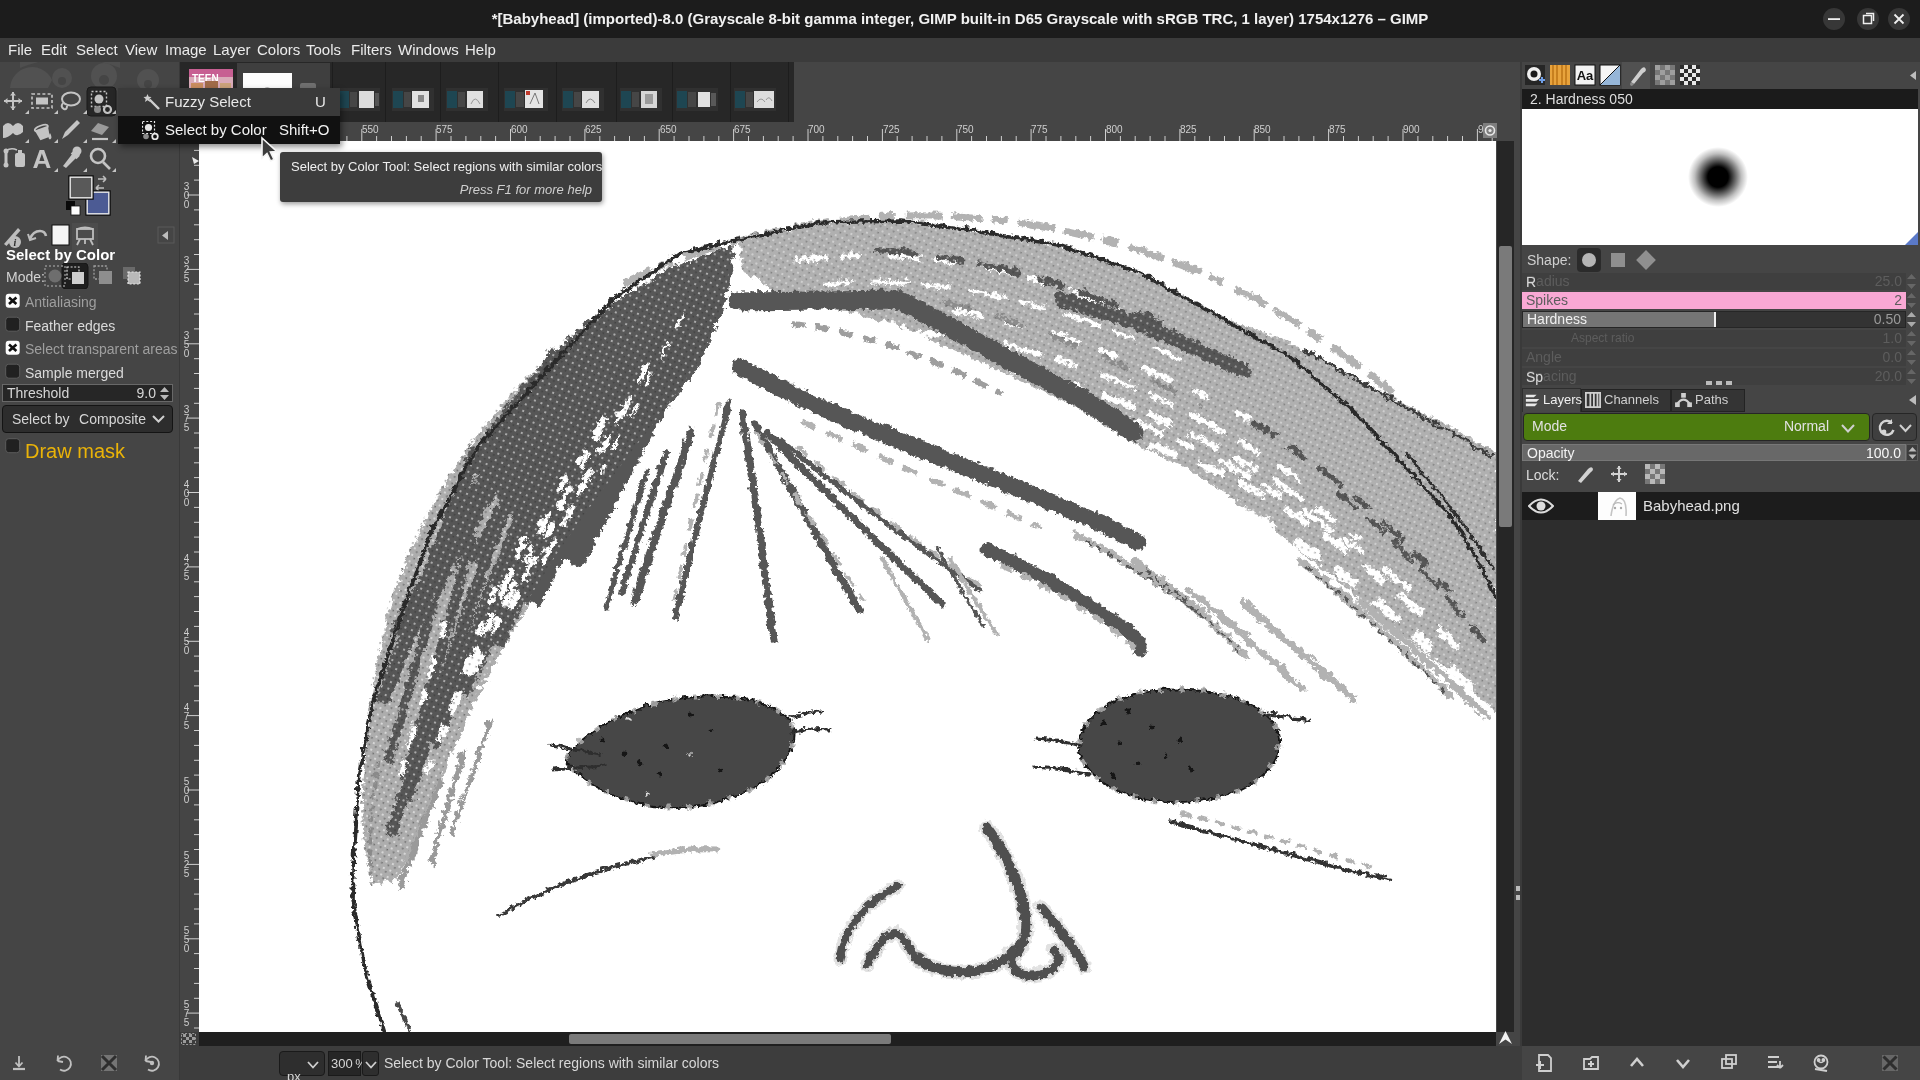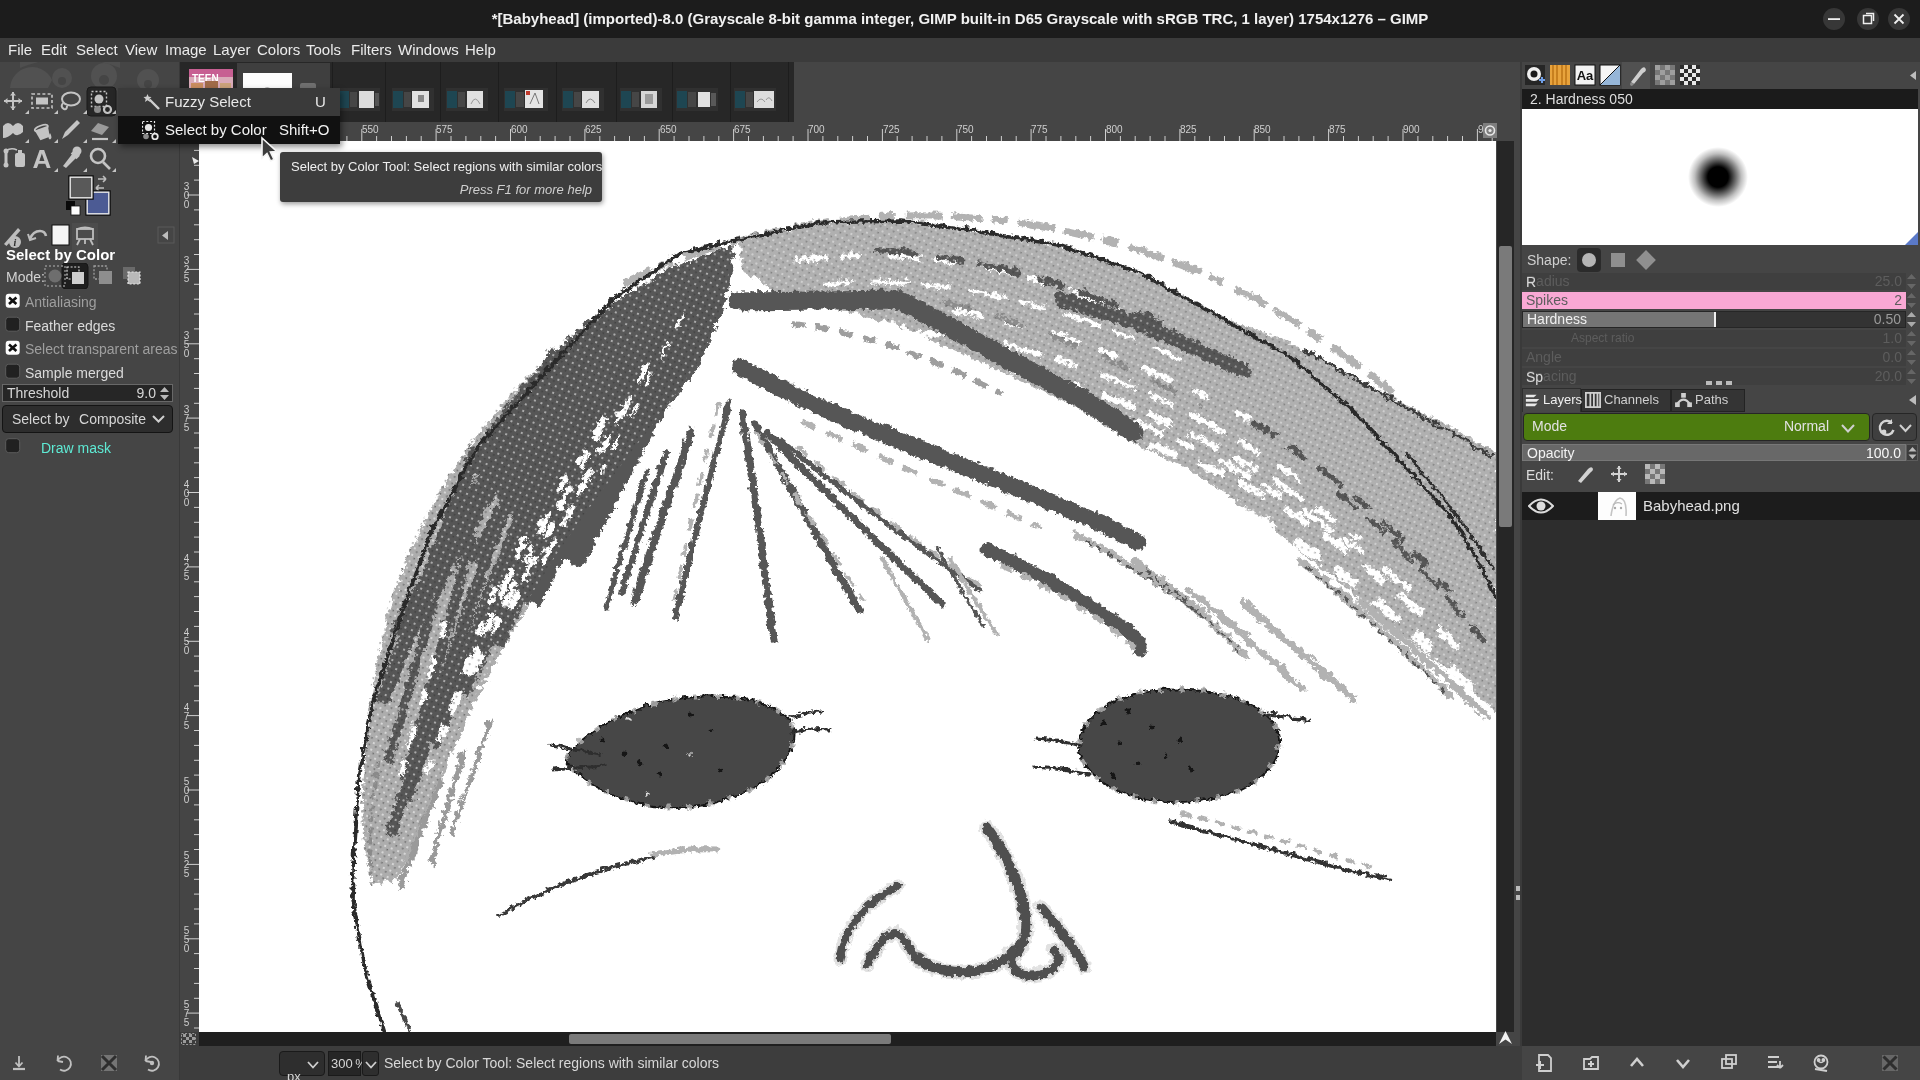--- a/index.html
+++ b/index.html
@@ -314,21 +314,21 @@
     <rect x="0.7" y="24.2" width="14" height="14" rx="3" fill="#212121" stroke="#5c5c5c"></rect>
     <rect x="0.7" y="47.7" width="14" height="14" rx="3" fill="#fdfdfd"></rect>
     <path d="M4 51.5 L11.4 58 M11.4 51.5 L4 58" stroke="#111" stroke-width="2.6"></path>
     <rect x="0.7" y="71.2" width="14" height="14" rx="3" fill="#212121" stroke="#5c5c5c"></rect>
   </g>
 </svg>
 <div class="abs" style="left:25px;top:294px;color:#9f9f9f;font-size:14px;">Antialiasing</div>
 <div class="abs" style="left:25px;top:317.5px;color:#dadada;font-size:14px;">Feather edges</div>
 <div class="abs" style="left:25px;top:341px;color:#9f9f9f;font-size:14px;">Select transparent areas</div>
 <div class="abs" style="left:25px;top:364.5px;color:#dadada;font-size:14px;">Sample merged</div>
-<div class="abs" style="left:41px;top:440px;color:#5eead4;font-size:14px;">Draw mask</div>
+<div class="abs" style="left:25px;top:440px;color:#eab308;font-size:20px;">Draw mask</div>
 <svg class="abs" style="left:5px;top:438px;" width="16" height="16" viewBox="0 0 16 16">
   <rect x="0.7" y="0.7" width="14" height="14" rx="3" fill="#212121" stroke="#5c5c5c"></rect>
 </svg>
 
 <div class="abs" style="left:2px;top:384px;width:171px;height:18px;background:#262626;border:1px solid #686868;color:#d6d6d6;font-size:14px;">
   <span class="abs" style="left:4px;top:0;line-height:17px;">Threshold</span>
   <span class="abs" style="right:16px;top:0;line-height:17px;">9.0</span>
   <svg class="abs" style="right:2px;top:2px;" width="11" height="13" viewBox="0 0 11 13">
         <path d="M5.5 0 L10 5 H1 Z M5.5 13 L1 8 h9 Z" fill="#b9b9b9"></path>
       </svg>
@@ -992,21 +992,21 @@
 <div class="abs" style="left:1522px;top:444px;width:384px;height:17px;background:#686868;border:1px solid #777;text-align:right;">
   <span class="abs" style="left:4px;top:0;line-height:16px;color:#f2f2f2;font-size:14px;">Opacity</span>
   <span class="abs" style="right:4px;top:0;line-height:16px;color:#f8f8f8;font-size:14px;">100.0</span>
 </div>
 <div class="abs" style="left:1906px;top:444px;width:12px;height:17px;background:#3c3c3c;border:1px solid #5c5c5c;">
   <svg class="abs" style="left:1px;top:2px;" width="9" height="12" viewBox="0 0 9 12">
         <path d="M4.5 0 L8.5 4.5 H0.5 Z M4.5 12 L0.5 7.5 h8 Z" fill="#bbb"></path>
       </svg>
 </div>
 
-<div class="abs" style="left:1526px;top:467px;color:#dcdcdc;font-size:14px;">Edit:</div>
+<div class="abs" style="left:1526px;top:467px;color:#dcdcdc;font-size:14px;">Lock:</div>
 <svg class="abs" style="left:1575px;top:462px;" width="120" height="24" viewBox="0 0 120 24">
   <g transform="translate(10,12)">
         <path d="M-7 7 L3 -5 Q6 -8 7.5 -6 Q9 -4 5.5 -1.5 L-4 9 Z" fill="#d2d2d2"></path>
       </g>
   <g transform="translate(44,12)" stroke="#d2d2d2" stroke-width="2" fill="none">
     <path d="M-8 0 H8 M0 -8 V8"></path>
     <path d="M-8 0 l3 -2.6 v5.2 Z M8 0 l-3 -2.6 v5.2 Z M0 -8 l-2.6 3 h5.2 Z M0 8 l-2.6 -3 h5.2 Z" fill="#d2d2d2" stroke="none"></path>
   </g>
   <g transform="translate(70,2)" fill="#b9b9b9">
         <rect width="5" height="5"></rect>

